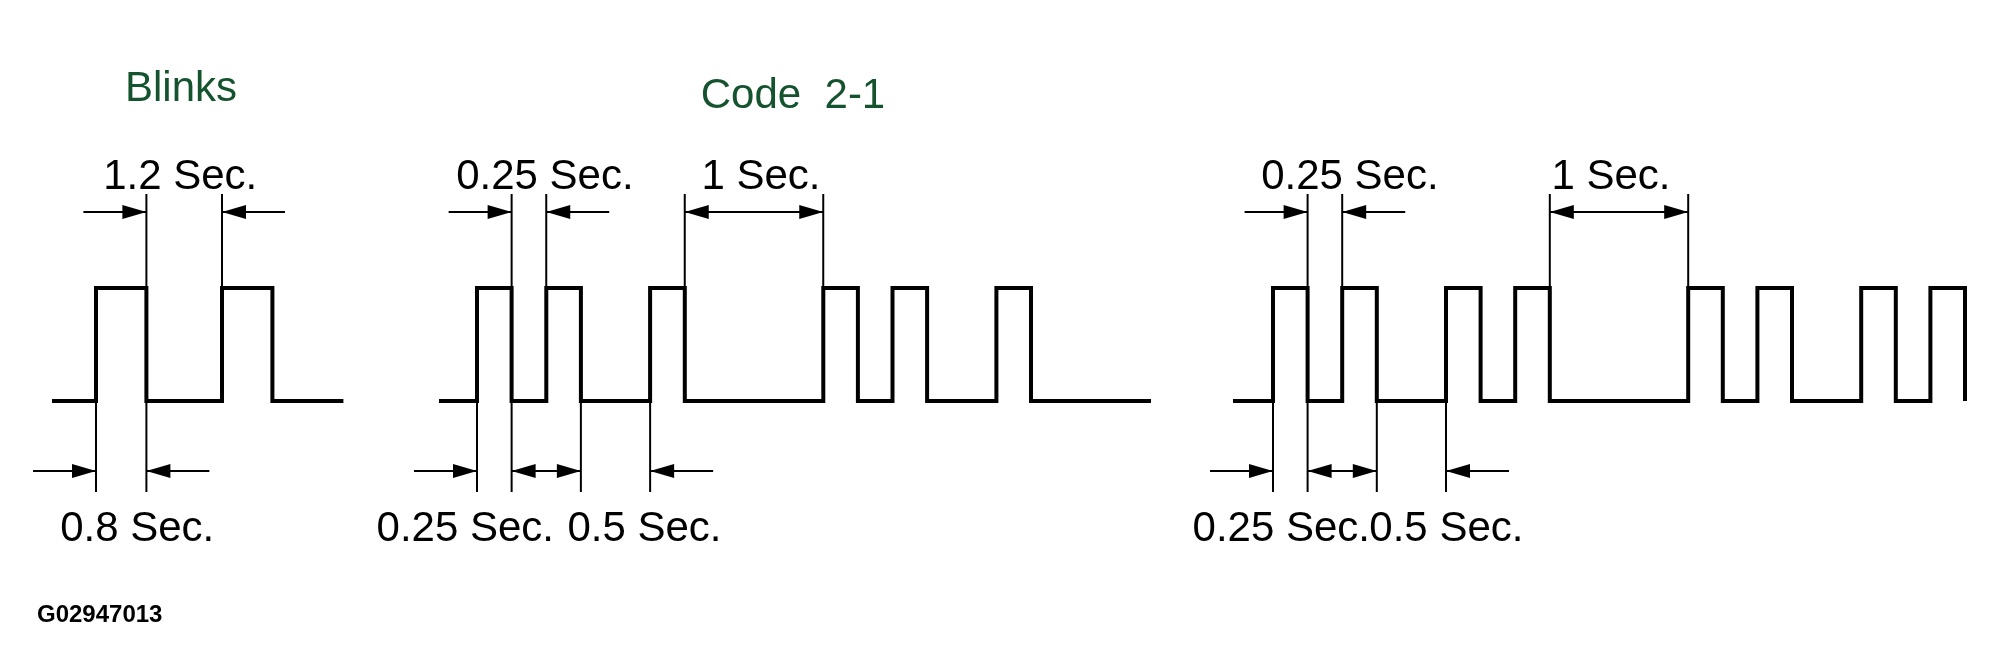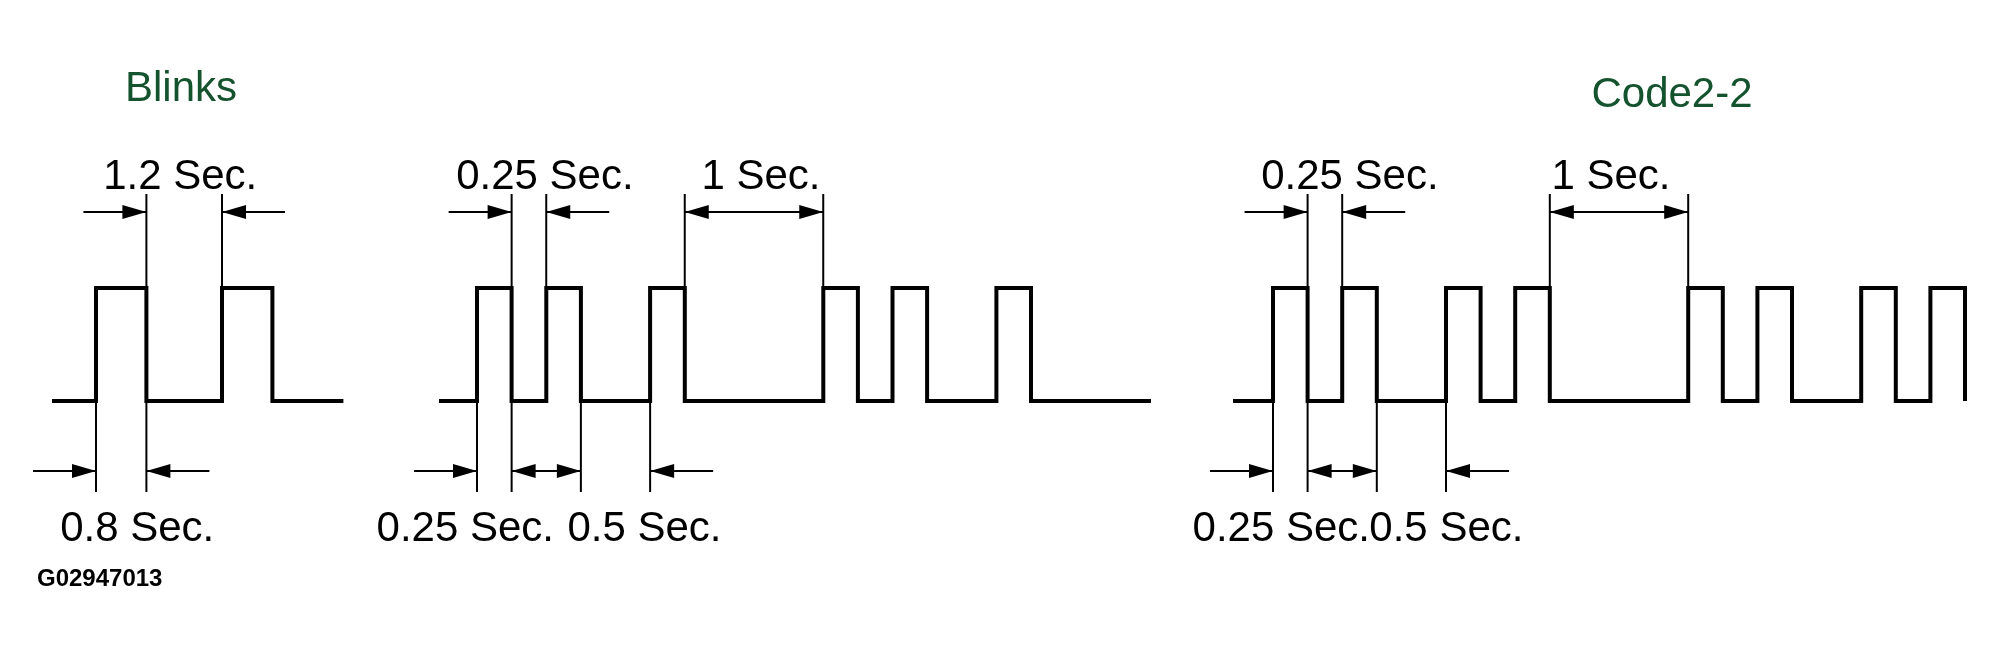--- a/index.html
+++ b/index.html
@@ -21,20 +21,21 @@
     white-space: pre;
     color: #14532d;
   }
   .figure-id {
     position: absolute;
     font-size: 24px;
     line-height: 24px;
     font-weight: bold;
     white-space: pre;
     color: #000000;
+    margin-top: 36px;
   }
 </style>
 </head>
 <body>
 
 <div class="stage">
 
   <svg id="diagram-svg" width="2004" height="663" viewBox="0 0 2004 663" xmlns="http://www.w3.org/2000/svg">
       <polyline points="52.0,401 96.0,401 96.0,288 146.4,288 146.4,401 222.0,401 222.0,288 272.4,288 272.4,401 343.4,401" fill="none" stroke="#000000" stroke-width="4" stroke-linejoin="miter" stroke-linecap="butt"></polyline>
       <line x1="146.4" y1="194" x2="146.4" y2="288" stroke="#000000" stroke-width="2"></line>
@@ -103,16 +104,16 @@
       <line x1="1376.7999999999997" y1="401" x2="1376.7999999999997" y2="492" stroke="#000000" stroke-width="2"></line>
       <line x1="1445.9999999999998" y1="401" x2="1445.9999999999998" y2="492" stroke="#000000" stroke-width="2"></line>
       <line x1="1313.7999999999997" y1="471" x2="1376.7999999999997" y2="471" stroke="#000000" stroke-width="2"></line>
       <polygon points="1376.7999999999997,471 1352.7999999999997,464 1352.7999999999997,478" fill="#000000"></polygon>
       <line x1="1445.9999999999998" y1="471" x2="1508.9999999999998" y2="471" stroke="#000000" stroke-width="2"></line>
       <polygon points="1445.9999999999998,471 1469.9999999999998,464 1469.9999999999998,478" fill="#000000"></polygon>
       <text x="1446.4" y="541" text-anchor="middle" font-size="42" font-family="&quot;Liberation Sans&quot;, sans-serif" fill="#000000">0.5 Sec.</text>
     </svg>
 
   <div class="title" style="left:181px;  top:66px;">Blinks</div>
-  <div class="title" style="left:1672px; top:72px;">Code2-2</div>
+  <div class="title" style="left:793px;  top:73px;">Code  2-1</div>
 
   <div class="figure-id" style="left:37px; top:566px;">G02947013</div>
 </div>
 
 </body></html>

